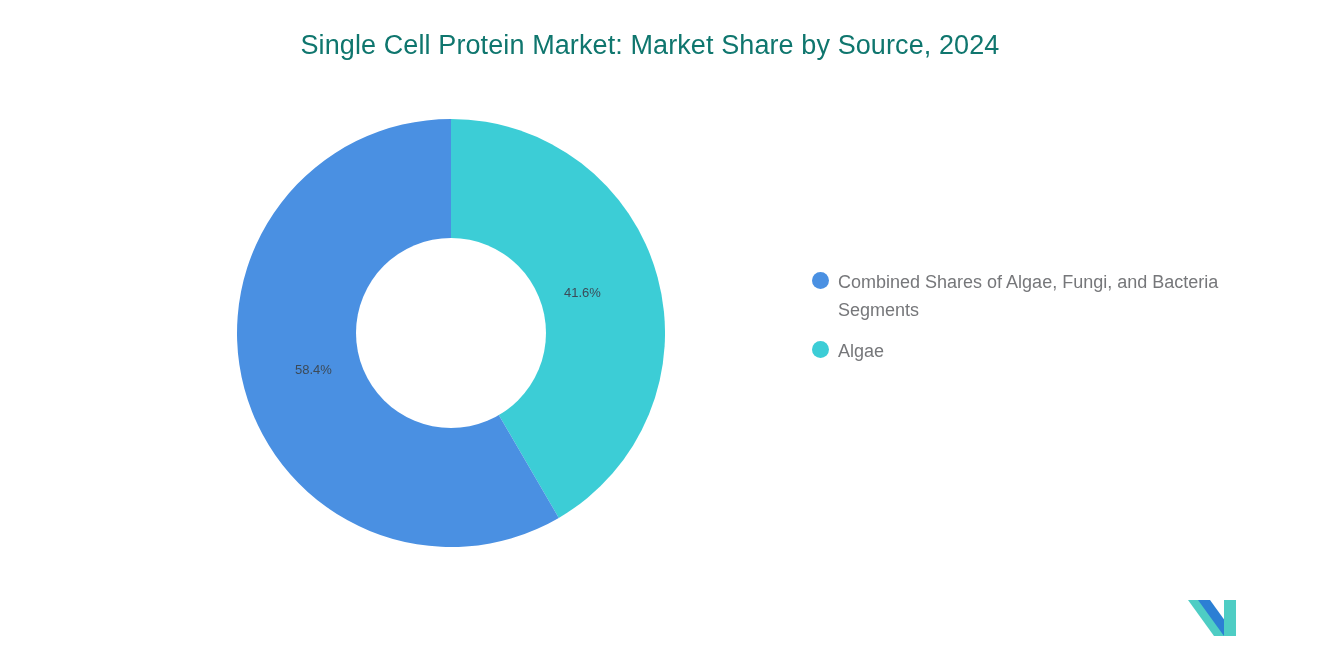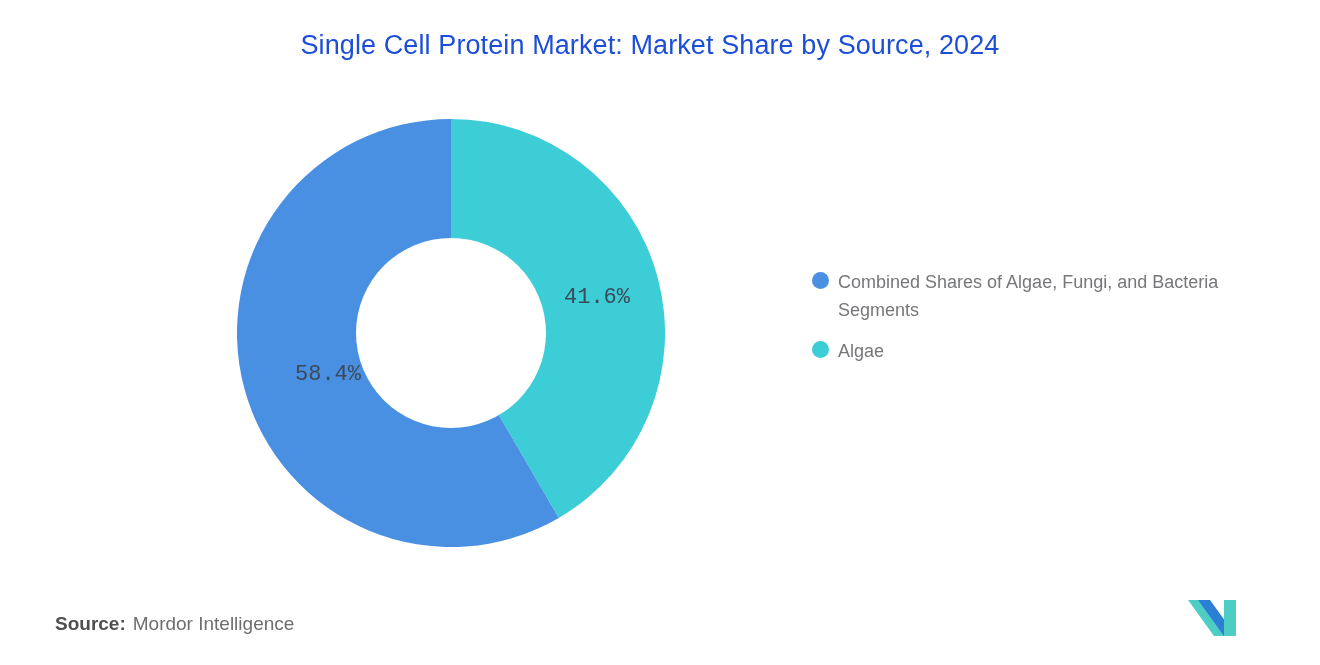--- a/index.html
+++ b/index.html
@@ -22,46 +22,45 @@
 
   
   .chart-title {
     position: absolute;
     left: 0;
     top: 30px;
     width: 1300px;
     text-align: center;
     font-size: 27px;
     font-weight: 300;
-    color: #1d4ed8;
+    color: #0f766e;
     letter-spacing: 0.1px;
     white-space: nowrap;
   }
 
   
   .donut-wrap {
     position: absolute;
     left: 237px;
     top: 119px;
     width: 428px;
     height: 428px;
   }
   .donut-svg {
     display: block;
     width: 428px;
     height: 428px;
   }
 
   .slice-label {
     position: absolute;
-    font-size: 22px;
+    font-size: 13px;
     font-weight: 400;
     color: #3c4a58;
     white-space: nowrap;
-    font-family: Liberation Mono, monospace;
   }
   .slice-label.teal-label { left: 564px; top: 285px; }
   .slice-label.blue-label { left: 295px; top: 362px; }
 
   
   .legend {
     position: absolute;
     left: 812px;
     top: 268px;
     width: 440px;
@@ -139,23 +138,20 @@
     <div class="legend-item">
       <span class="legend-marker" id="legend-marker-0" style="background: rgb(74, 144, 226);"></span>
       <span class="legend-label">Combined Shares of Algae, Fungi, and Bacteria Segments</span>
     </div>
     <div class="legend-item">
       <span class="legend-marker" id="legend-marker-1" style="background: rgb(60, 205, 214);"></span>
       <span class="legend-label">Algae</span>
     </div>
   </div>
 
-  <div class="footer-source">
-    <span class="src-key">Source:</span><span class="src-val">Mordor Intelligence</span>
-  </div>
 
   <div class="brand-logo">
     <svg viewBox="0 0 64 40" width="64" height="40">
 
       <polygon points="2,2 14,2 40,38 28,38" fill="#4ecdc4"></polygon>
 
       <polygon points="13,2 25,2 25,38 13,38" fill="#2c7fd4" opacity="0"></polygon>
       <polygon points="12,2 24,2 50,38 38,38" fill="#2c7fd4"></polygon>
 
       <polygon points="38,2 50,2 50,38 38,38" fill="#4ecdc4"></polygon>

